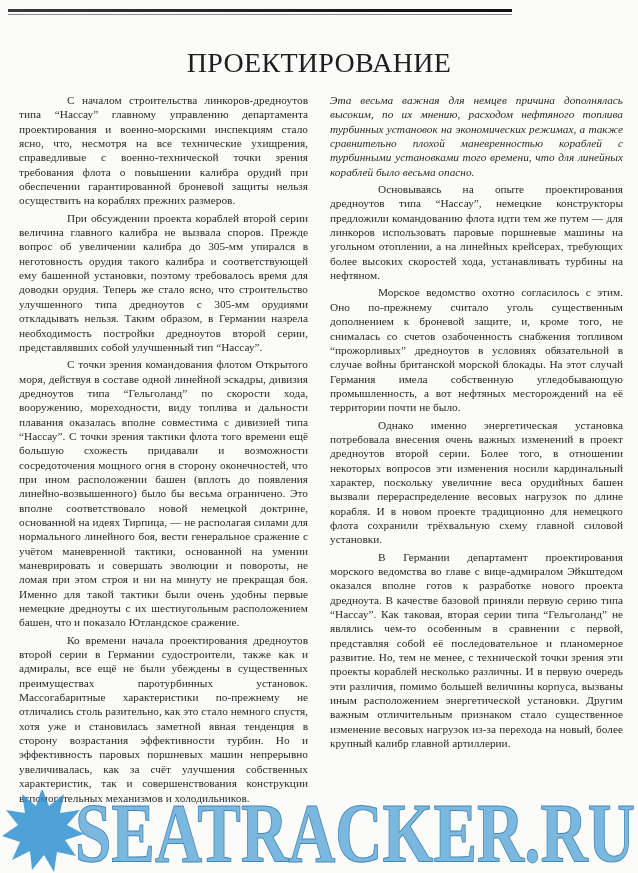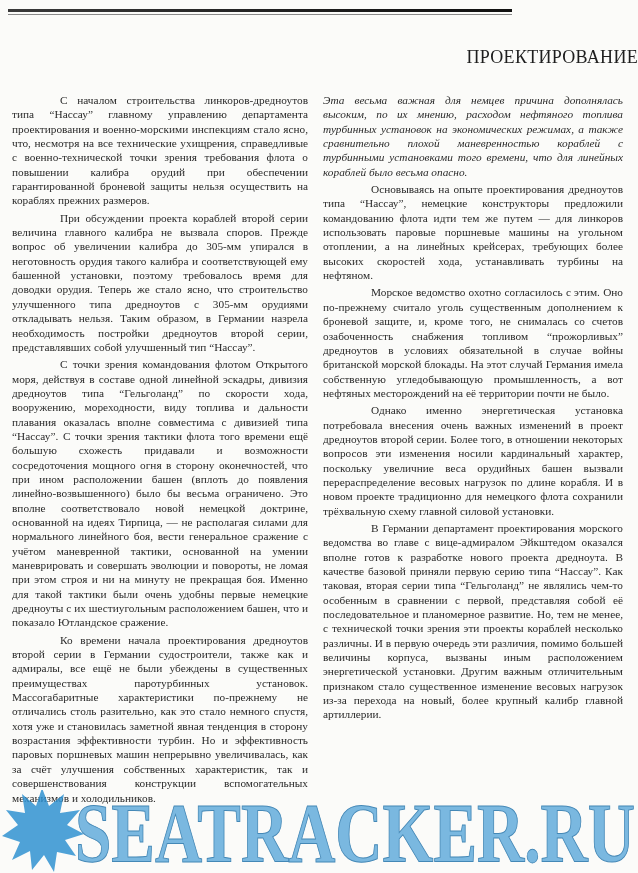--- a/index.html
+++ b/index.html
@@ -12,29 +12,29 @@
   .top-rule {
     position: absolute; left: 8px; top: 9px; width: 504px; height: 3px;
     background: linear-gradient(to right, #3a3a3a, #1a1a1a 70%, #111);
   }
   .top-rule2 {
     position: absolute; left: 8px; top: 14px; width: 504px; height: 1px;
     background: #8a8a8a;
   }
   .page-title {
     position: absolute; left: 0; width: 638px; top: 47px;
-    text-align: right; font-size: 18px; letter-spacing: 0.3px; color: #1e1e1e;
+    text-align: center; font-size: 28px; letter-spacing: 0.3px; color: #1e1e1e;
   }
   .col {
     position: absolute; top: 93px; font-size: 11.3px; line-height: 14.35px;
     text-align: justify; hyphens: manual;
   }
   .col-left { left: 12px; width: 296px; }
   .col-right { left: 323px; width: 300px; }
-  .col p { margin: 0 0 3px 0; text-indent: 48px; }
+  .col p { margin: 0 0 3px 7px; text-indent: 48px; }
   .col p.noindent { text-indent: 0; font-style: italic; }
   .watermark {
     position: absolute; left: 0; top: 790px; width: 638px; height: 83px;
     pointer-events: none; opacity: 0.82;
   }
 </style>
 </head>
 <body>
 
 <div class="top-rule"></div>

